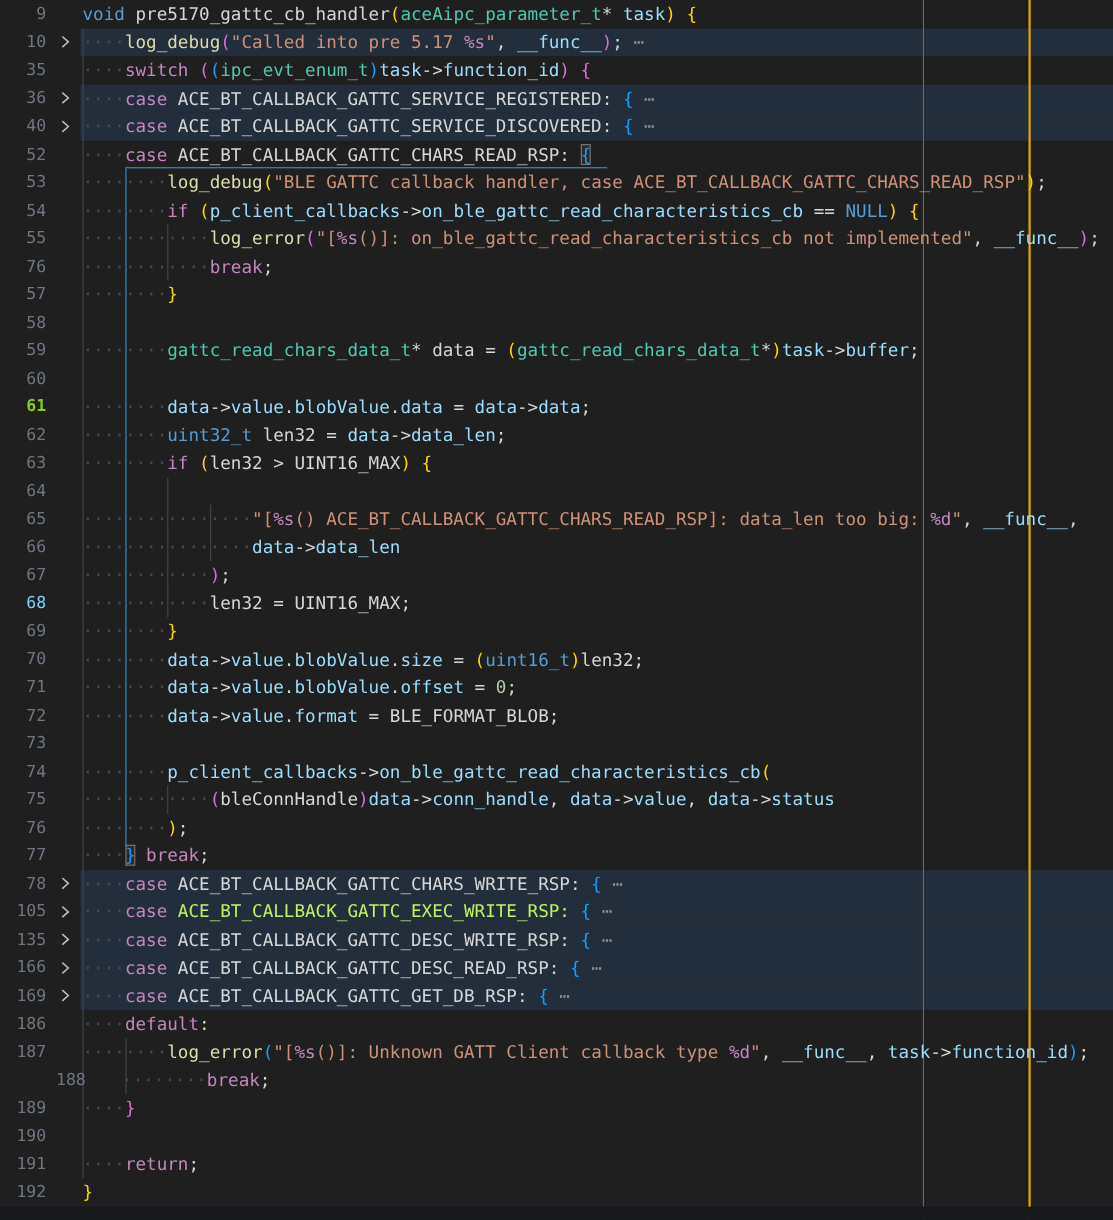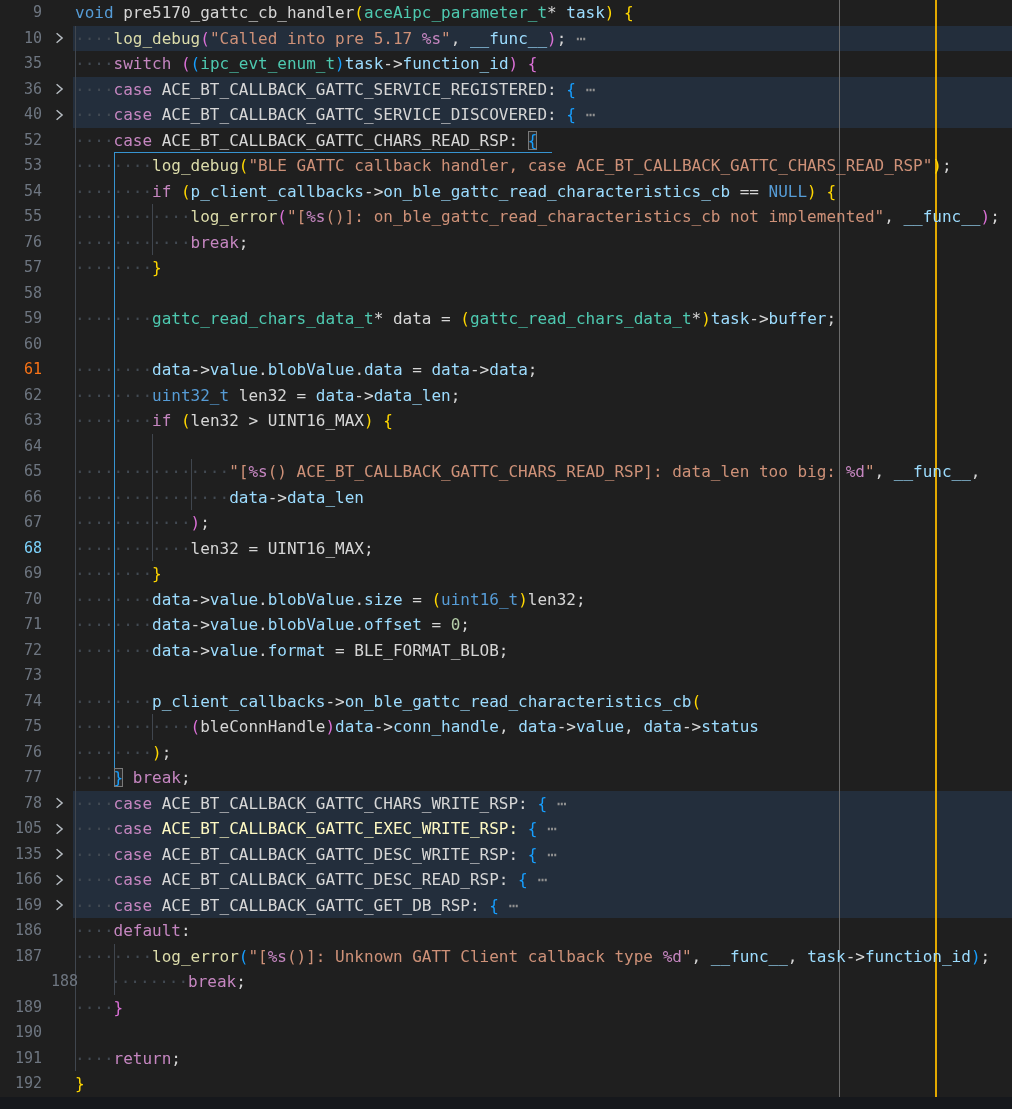--- a/index.html
+++ b/index.html
@@ -112,21 +112,21 @@
     </div>
     <div class="row" style="top: 306px;">
       <span class="ln" style="color: rgb(110, 118, 129);">59</span>
       <span class="code"><span style="color: rgb(66, 74, 83);">········</span><span style="color: rgb(78, 201, 176);">gattc_read_chars_data_t</span><span style="color: rgb(214, 214, 214);">* data = </span><span style="color: rgb(255, 215, 0);">(</span><span style="color: rgb(78, 201, 176);">gattc_read_chars_data_t</span><span style="color: rgb(214, 214, 214);">*</span><span style="color: rgb(255, 215, 0);">)</span><span style="color: rgb(156, 220, 254);">task</span><span style="color: rgb(214, 214, 214);">-&gt;</span><span style="color: rgb(156, 220, 254);">buffer</span><span style="color: rgb(214, 214, 214);">;</span></span>
     </div>
     <div class="row" style="top: 331.5px;">
       <span class="ln" style="color: rgb(110, 118, 129);">60</span>
       <span class="code"></span>
     </div>
     <div class="row" style="top: 357px;">
-      <span class="ln" style="color: #f97316;">61</span>
+      <span class="ln" style="color: #84cc16; font-weight: bold;">61</span>
       <span class="code"><span style="color: rgb(66, 74, 83);">········</span><span style="color: rgb(156, 220, 254);">data</span><span style="color: rgb(214, 214, 214);">-&gt;</span><span style="color: rgb(156, 220, 254);">value</span><span style="color: rgb(214, 214, 214);">.</span><span style="color: rgb(156, 220, 254);">blobValue</span><span style="color: rgb(214, 214, 214);">.</span><span style="color: rgb(156, 220, 254);">data</span><span style="color: rgb(214, 214, 214);"> = </span><span style="color: rgb(156, 220, 254);">data</span><span style="color: rgb(214, 214, 214);">-&gt;</span><span style="color: rgb(156, 220, 254);">data</span><span style="color: rgb(214, 214, 214);">;</span></span>
     </div>
     <div class="row" style="top: 382.5px;">
       <span class="ln" style="color: rgb(110, 118, 129);">62</span>
       <span class="code"><span style="color: rgb(66, 74, 83);">········</span><span style="color: rgb(86, 156, 214);">uint32_t</span><span style="color: rgb(214, 214, 214);"> len32 = </span><span style="color: rgb(156, 220, 254);">data</span><span style="color: rgb(214, 214, 214);">-&gt;</span><span style="color: rgb(156, 220, 254);">data_len</span><span style="color: rgb(214, 214, 214);">;</span></span>
     </div>
     <div class="row" style="top: 408px;">
       <span class="ln" style="color: rgb(110, 118, 129);">63</span>
       <span class="code"><span style="color: rgb(66, 74, 83);">········</span><span style="color: rgb(197, 134, 192);">if</span><span style="color: rgb(214, 214, 214);"> </span><span style="color: rgb(255, 215, 0);">(</span><span style="color: rgb(214, 214, 214);">len32 &gt; UINT16_MAX</span><span style="color: rgb(255, 215, 0);">)</span><span style="color: rgb(214, 214, 214);"> </span><span style="color: rgb(255, 215, 0);">{</span></span>
     </div>
@@ -194,21 +194,21 @@
       </span>
       <span class="code"><span style="color: rgb(66, 74, 83);">····</span><span style="color: rgb(197, 134, 192);">case</span><span style="color: rgb(214, 214, 214);"> ACE_BT_CALLBACK_GATTC_CHARS_WRITE_RSP: </span><span style="color: rgb(23, 159, 255);">{</span><span style="color: rgb(214, 214, 214);"> </span><span style="color: rgb(145, 145, 145);">⋯</span></span>
     </div>
     <div class="row" style="top: 816px;">
       <span class="ln" style="color: rgb(110, 118, 129);">105</span>
       <span class="fold">
         <svg width="12" height="12" viewBox="0 0 10 10">
           <path d="M3 1 L7.6 5 L3 9" fill="none" stroke="#b7bdc3" stroke-width="1.2"></path>
         </svg>
       </span>
-      <span class="code"><span style="color: rgb(66, 74, 83);">····</span><span style="color: rgb(197, 134, 192);">case</span><span style="color: #fef9c3;"> ACE_BT_CALLBACK_GATTC_EXEC_WRITE_RSP: </span><span style="color: rgb(23, 159, 255);">{</span><span style="color: rgb(214, 214, 214);"> </span><span style="color: rgb(145, 145, 145);">⋯</span></span>
+      <span class="code"><span style="color: rgb(66, 74, 83);">····</span><span style="color: rgb(197, 134, 192);">case</span><span style="color: #bef264;"> ACE_BT_CALLBACK_GATTC_EXEC_WRITE_RSP: </span><span style="color: rgb(23, 159, 255);">{</span><span style="color: rgb(214, 214, 214);"> </span><span style="color: rgb(145, 145, 145);">⋯</span></span>
     </div>
     <div class="row" style="top: 841.5px;">
       <span class="ln" style="color: rgb(110, 118, 129);">135</span>
       <span class="fold">
         <svg width="12" height="12" viewBox="0 0 10 10">
           <path d="M3 1 L7.6 5 L3 9" fill="none" stroke="#b7bdc3" stroke-width="1.2"></path>
         </svg>
       </span>
       <span class="code"><span style="color: rgb(66, 74, 83);">····</span><span style="color: rgb(197, 134, 192);">case</span><span style="color: rgb(214, 214, 214);"> ACE_BT_CALLBACK_GATTC_DESC_WRITE_RSP: </span><span style="color: rgb(23, 159, 255);">{</span><span style="color: rgb(214, 214, 214);"> </span><span style="color: rgb(145, 145, 145);">⋯</span></span>
     </div>

